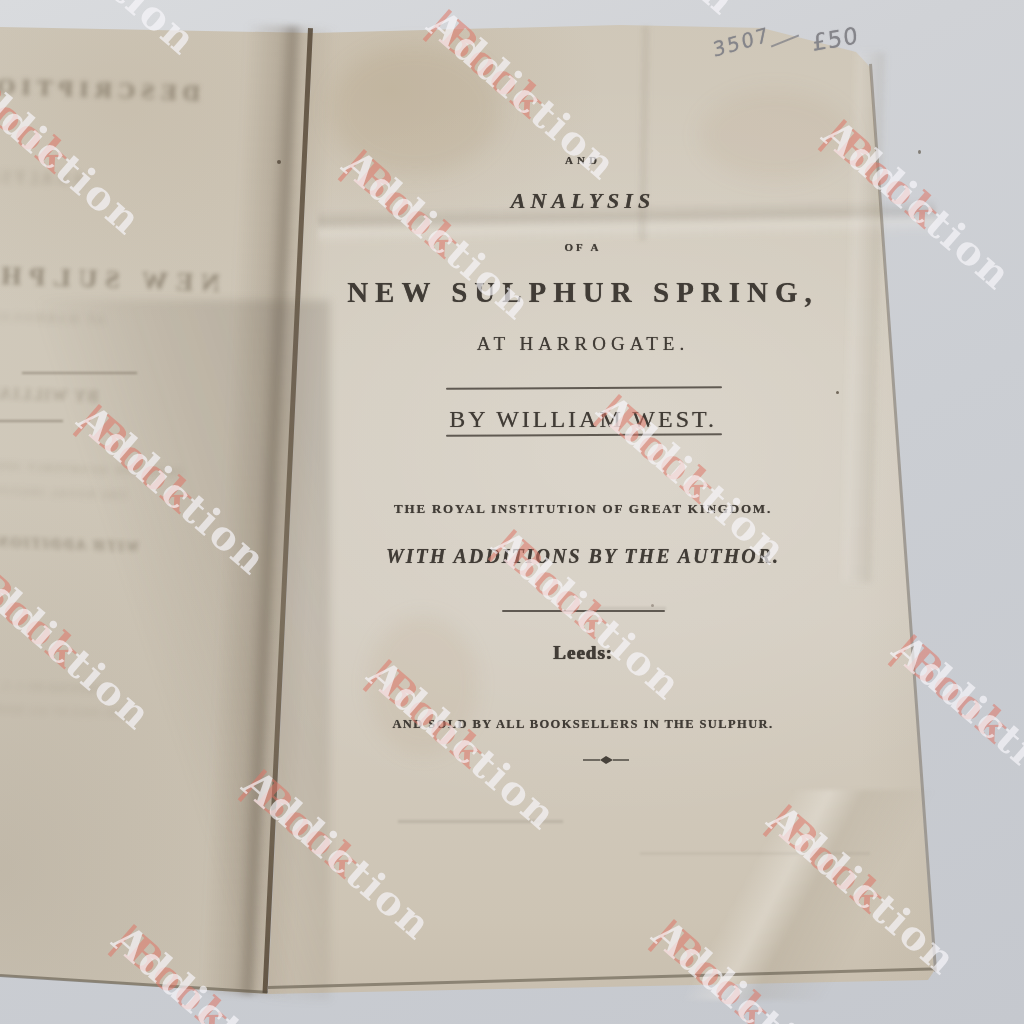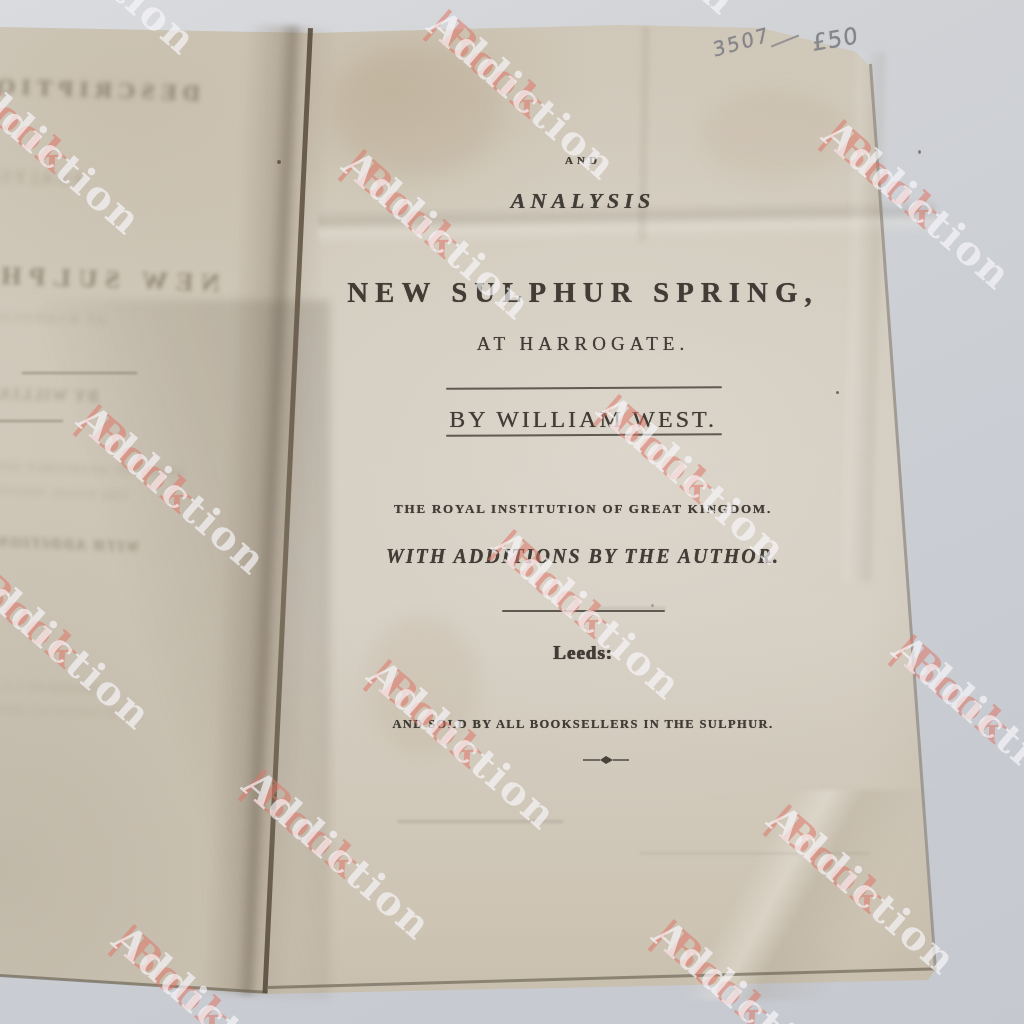--- a/index.html
+++ b/index.html
@@ -165,20 +165,21 @@
   <div class="gh g-byline">BY WILLIAM</div>
   <div class="g-rule g-rule2"></div>
   <div class="gh g-src1">FROM THE QUARTERLY JOURNAL</div>
   <div class="gh g-src2">THE ROYAL INSTITUTION</div>
   <div class="gh g-add">WITH ADDITIONS</div>
   <div class="gh g-imp1">PRINTED BY J. C. VICKERS</div>
   <div class="gh g-imp2">AND SOLD BY ALL BOOKSELLERS</div>
 
   <div class="pr t-conj">AND</div>
   <div class="pr t-analysis">ANALYSIS</div>
+  <div class="pr t-ofa">OF A</div>
   <div class="pr t-main">NEW SULPHUR SPRING,</div>
   <div class="pr t-location">AT HARROGATE.</div>
   <div class="rule rule1"></div>
   <div class="pr t-byline">BY WILLIAM WEST.</div>
   <div class="rule rule2"></div>
   <div class="pr t-src2">THE ROYAL INSTITUTION OF GREAT KINGDOM.</div>
   <div class="pr t-additions">WITH ADDITIONS BY THE AUTHOR.</div>
   <div class="rule rule3"></div>
   <div class="pr t-city">Leeds:</div>
   <div class="pr t-sold">AND SOLD BY ALL BOOKSELLERS IN THE SULPHUR.</div>

